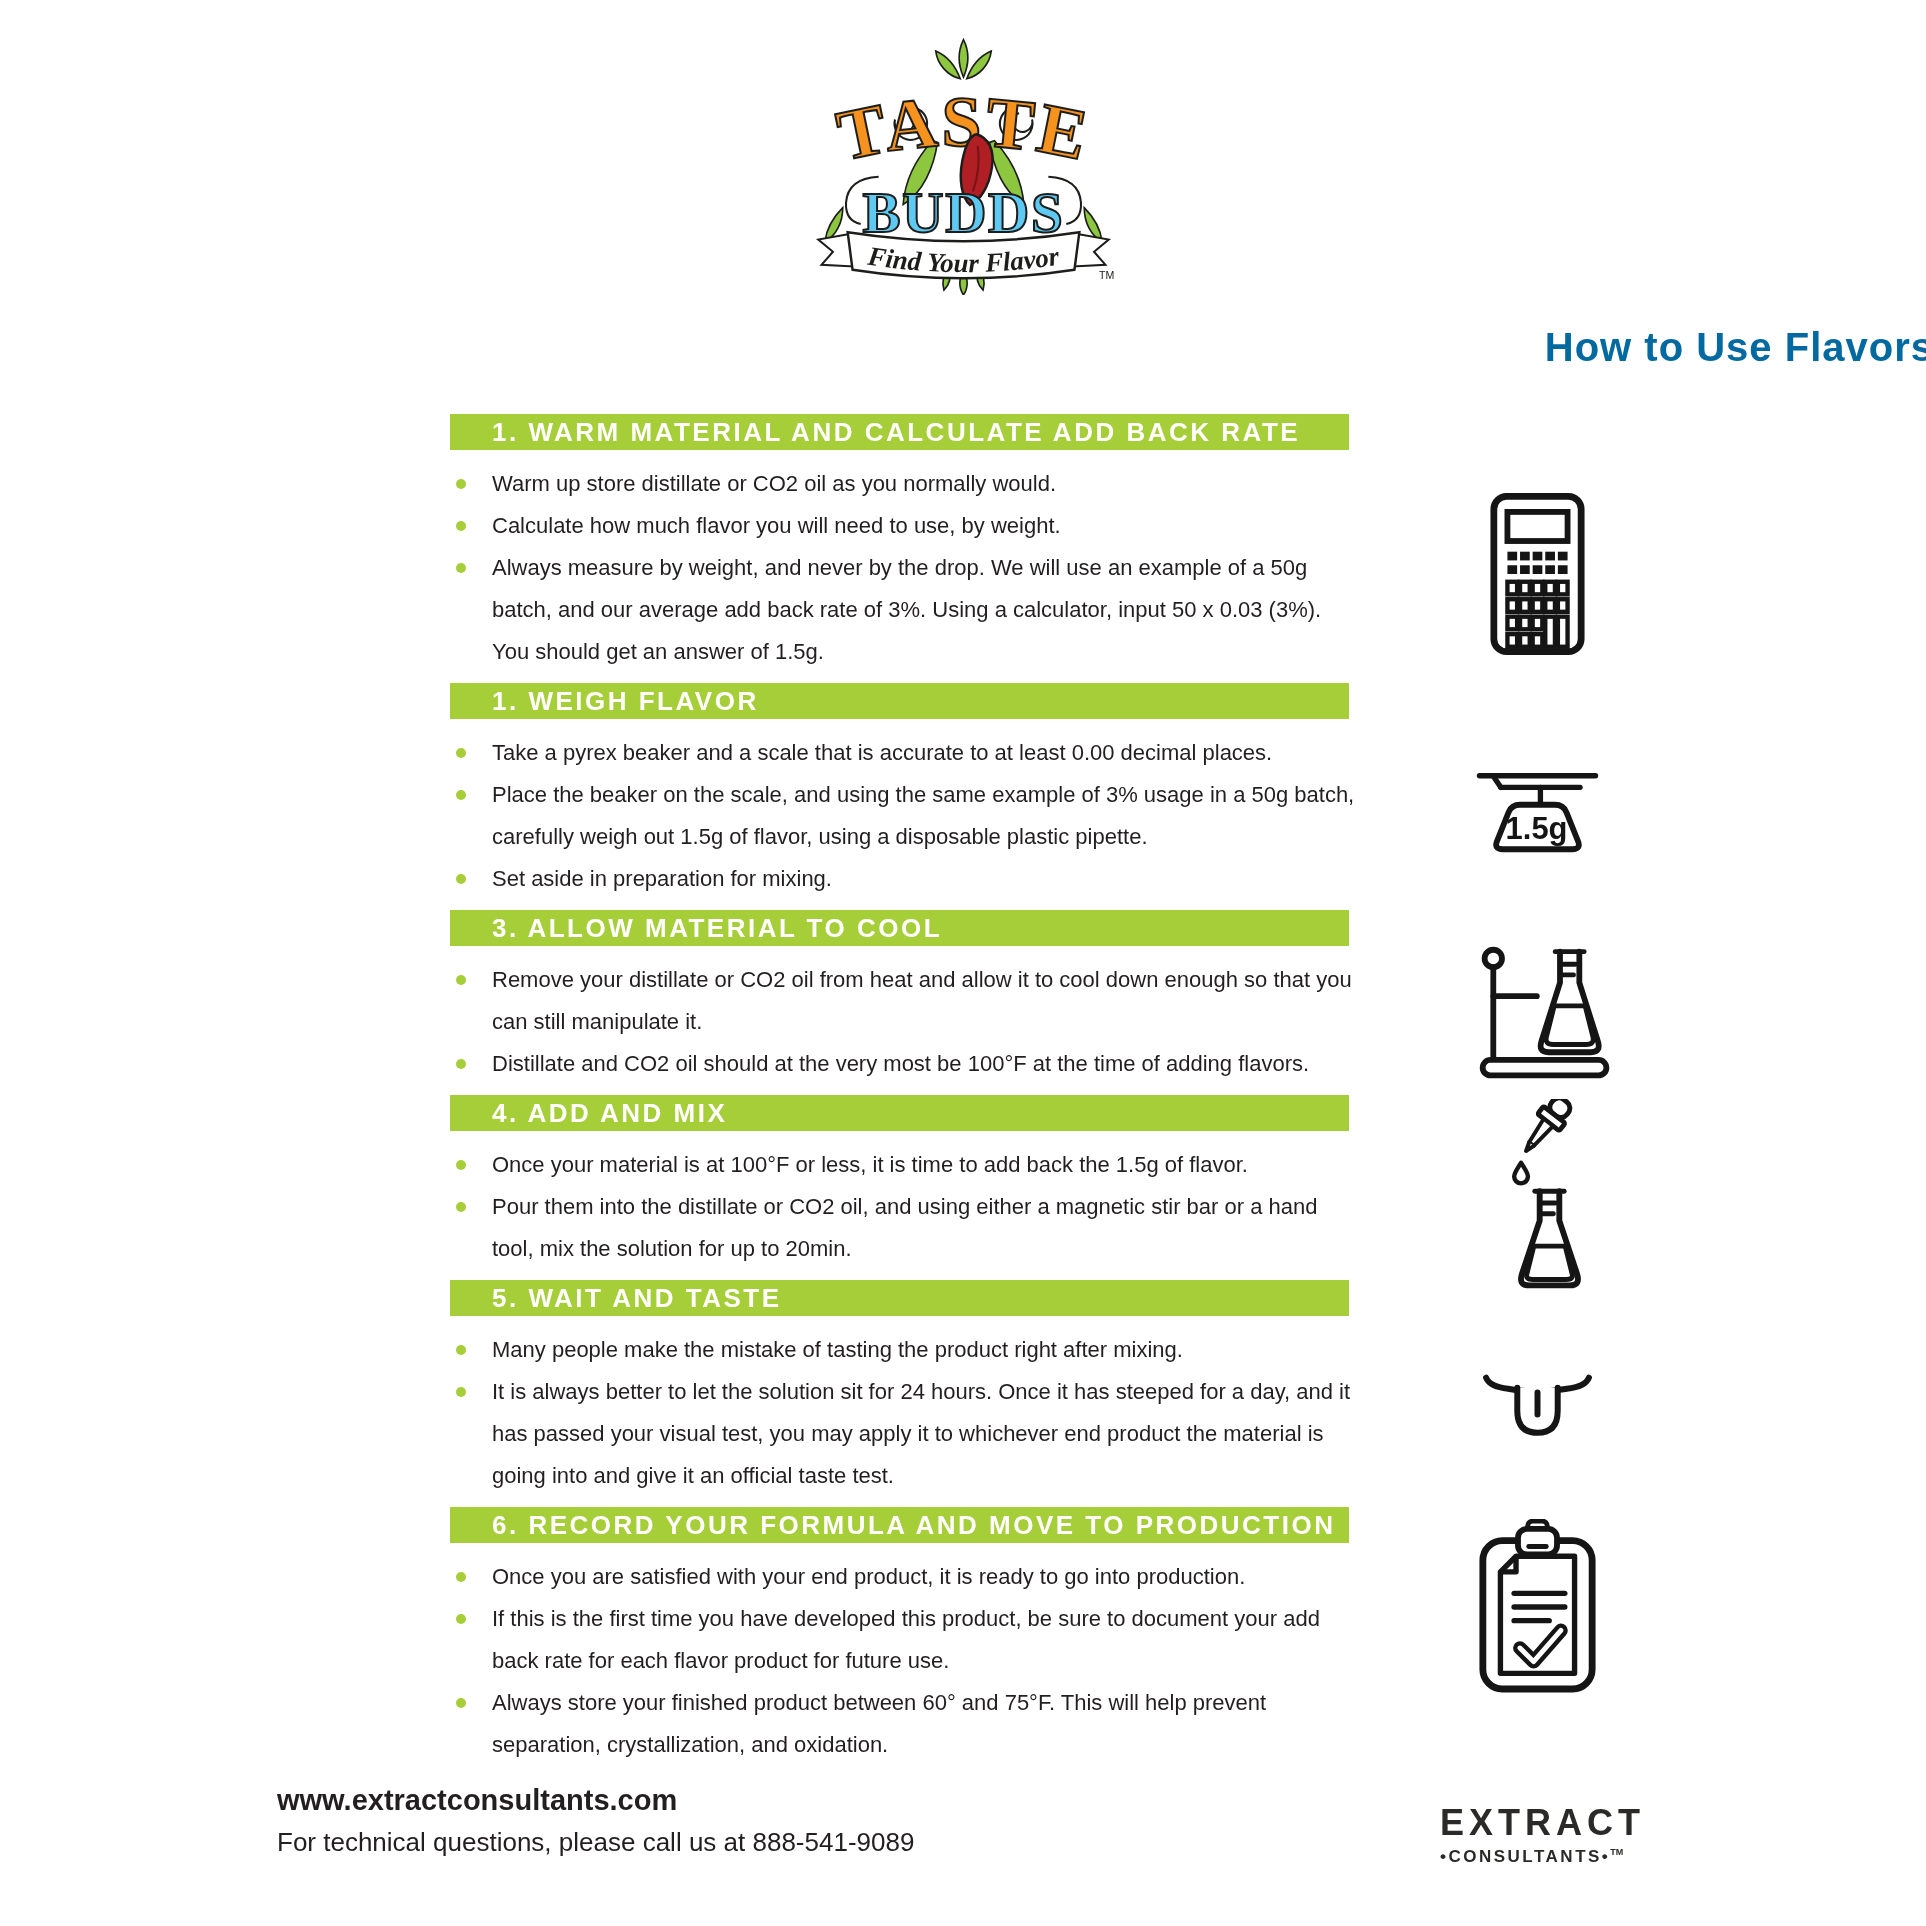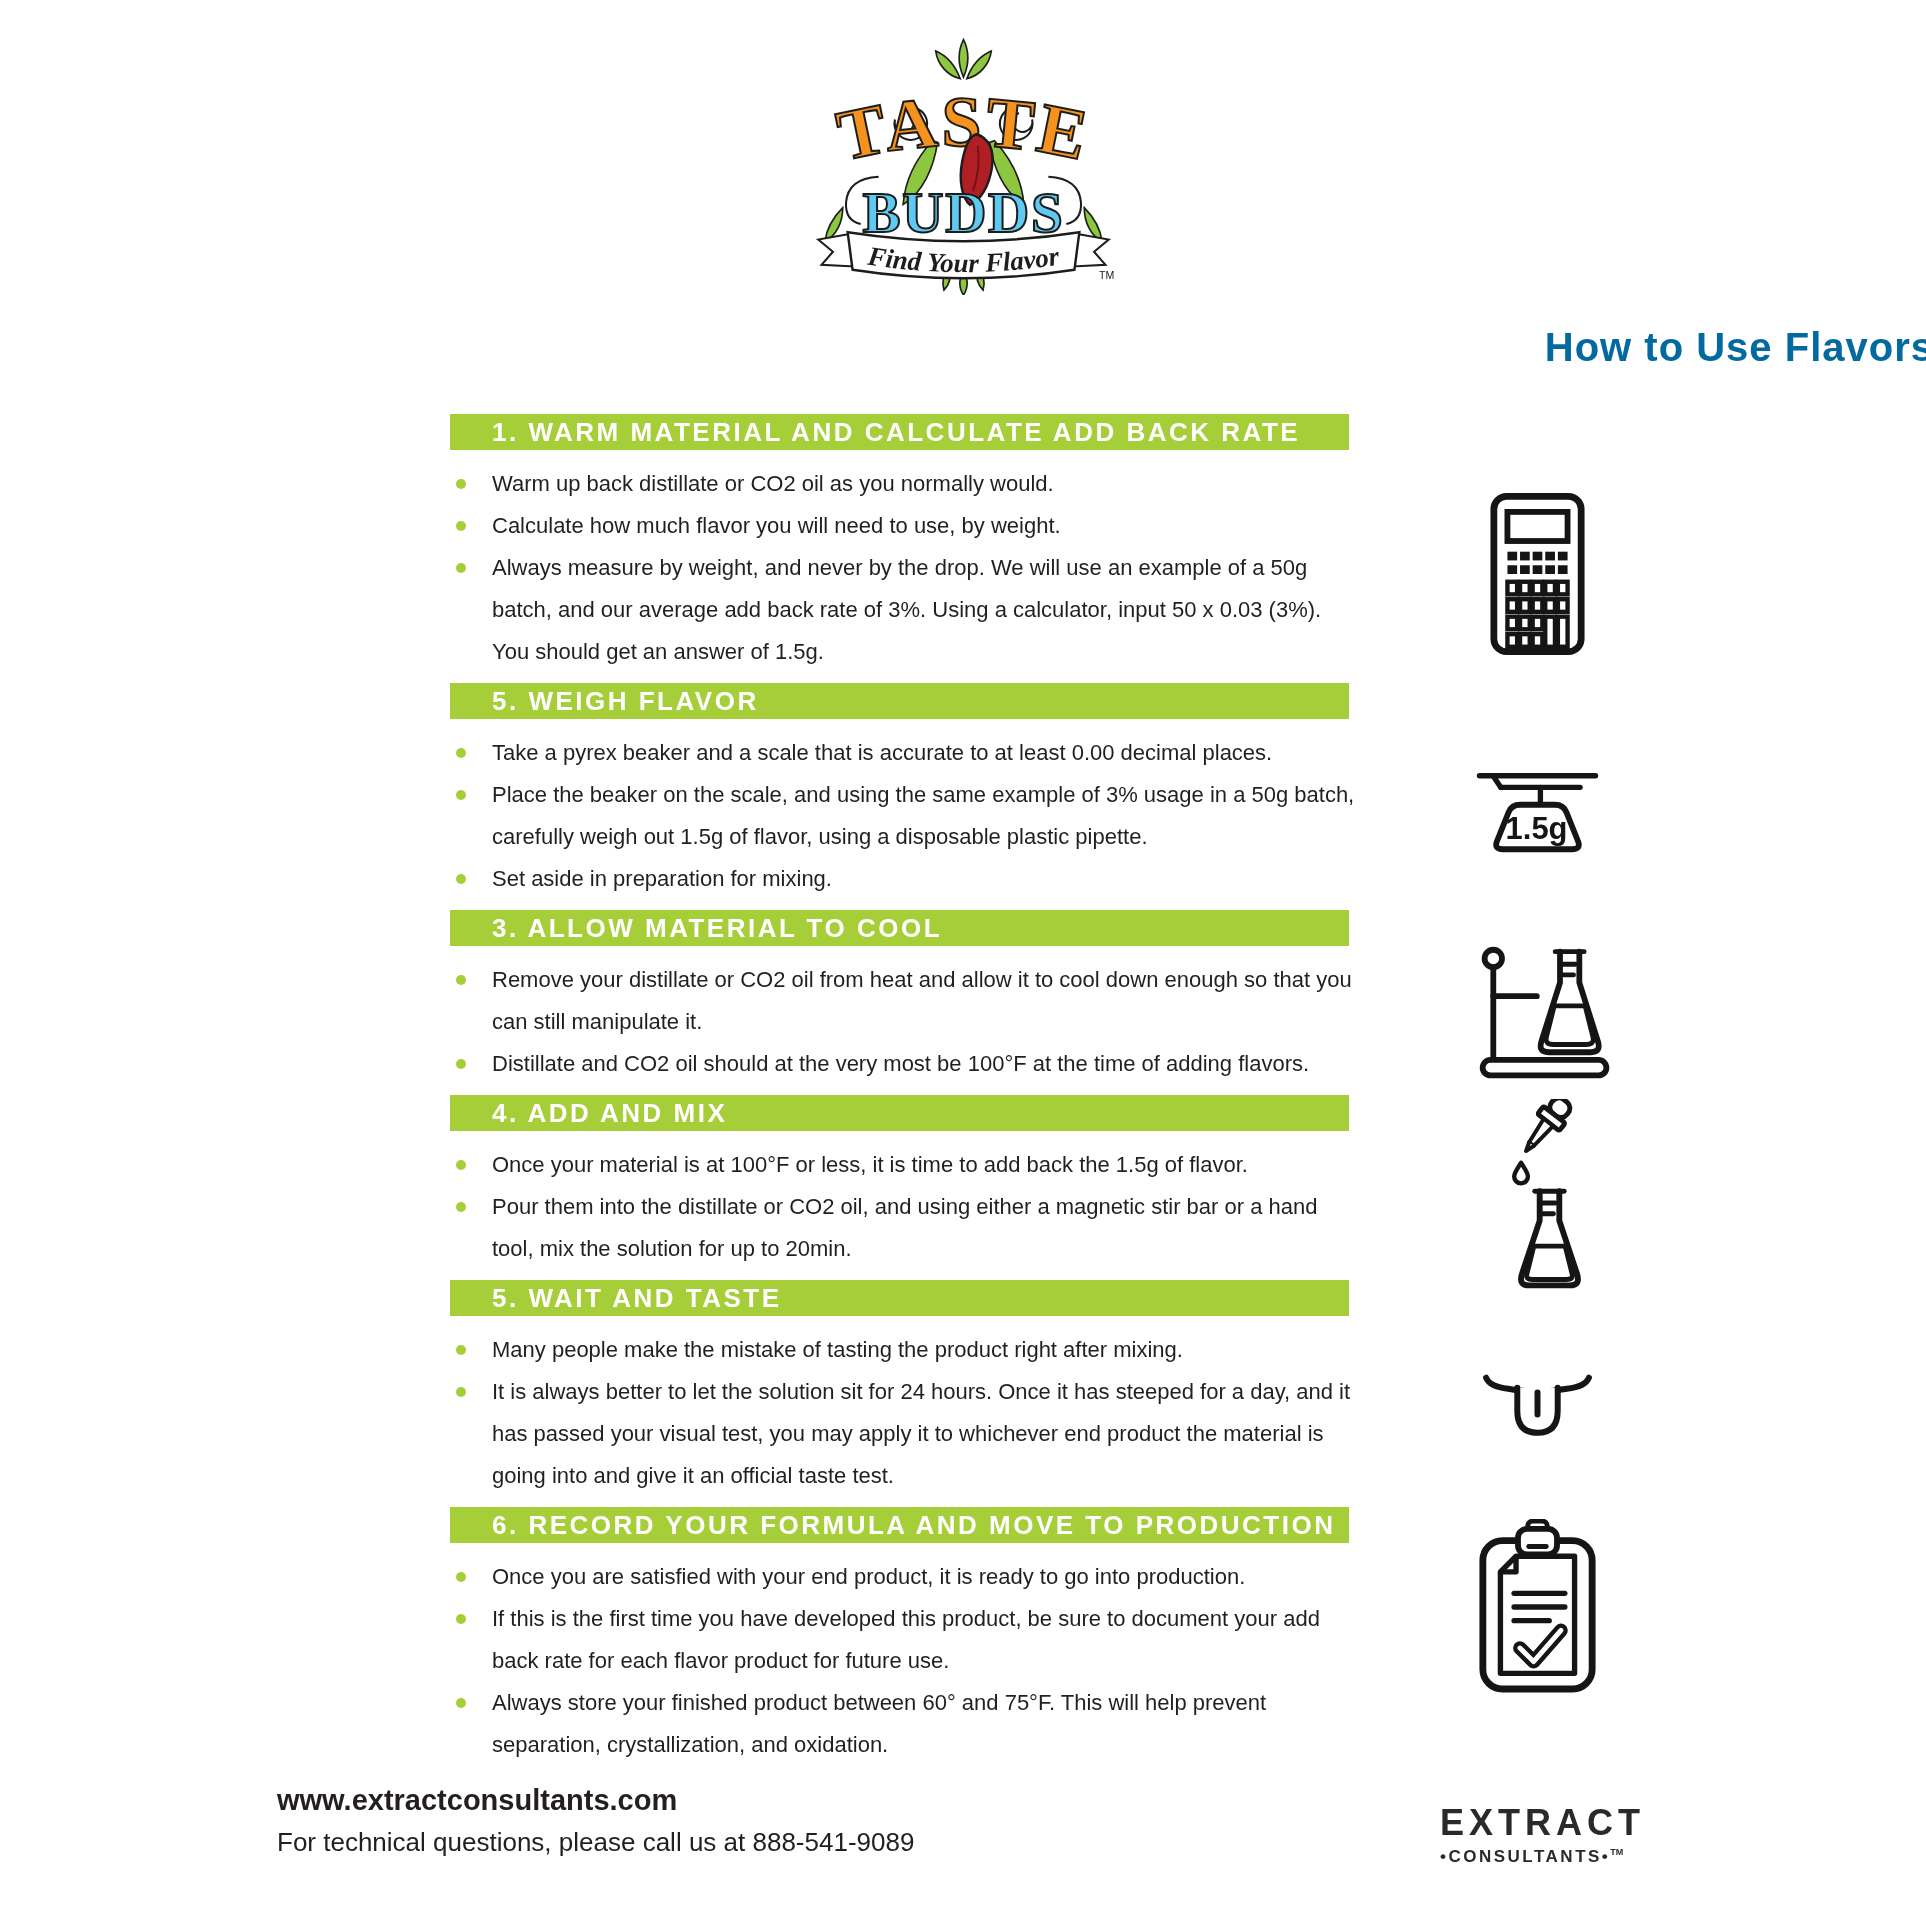--- a/index.html
+++ b/index.html
@@ -109,28 +109,28 @@
     </svg>
   </div>
 
   <div class="page-title">How to Use Flavors</div>
 
   <div class="content">
 
     <section class="step">
       <div class="step-header">1. WARM MATERIAL AND CALCULATE ADD BACK RATE</div>
       <ul class="bullets">
-        <li>Warm up back distillate or CO2 oil as you normally would.</li>
+        <li>Warm up store distillate or CO2 oil as you normally would.</li>
         <li>Calculate how much flavor you will need to use, by weight.</li>
         <li>Always measure by weight, and never by the drop. We will use an example of a 50g batch, and our average add back rate of 3%. Using a calculator, input 50 x 0.03 (3%). You should get an answer of 1.5g.</li>
       </ul>
     </section>
 
     <section class="step">
-      <div class="step-header">5. WEIGH FLAVOR</div>
+      <div class="step-header">1. WEIGH FLAVOR</div>
       <ul class="bullets">
         <li>Take a pyrex beaker and a scale that is accurate to at least 0.00 decimal places.</li>
         <li>Place the beaker on the scale, and using the same example of 3% usage in a 50g batch, carefully weigh out 1.5g of flavor, using a disposable plastic pipette.</li>
         <li>Set aside in preparation for mixing.</li>
       </ul>
     </section>
 
     <section class="step">
       <div class="step-header">3. ALLOW MATERIAL TO COOL</div>
       <ul class="bullets">

